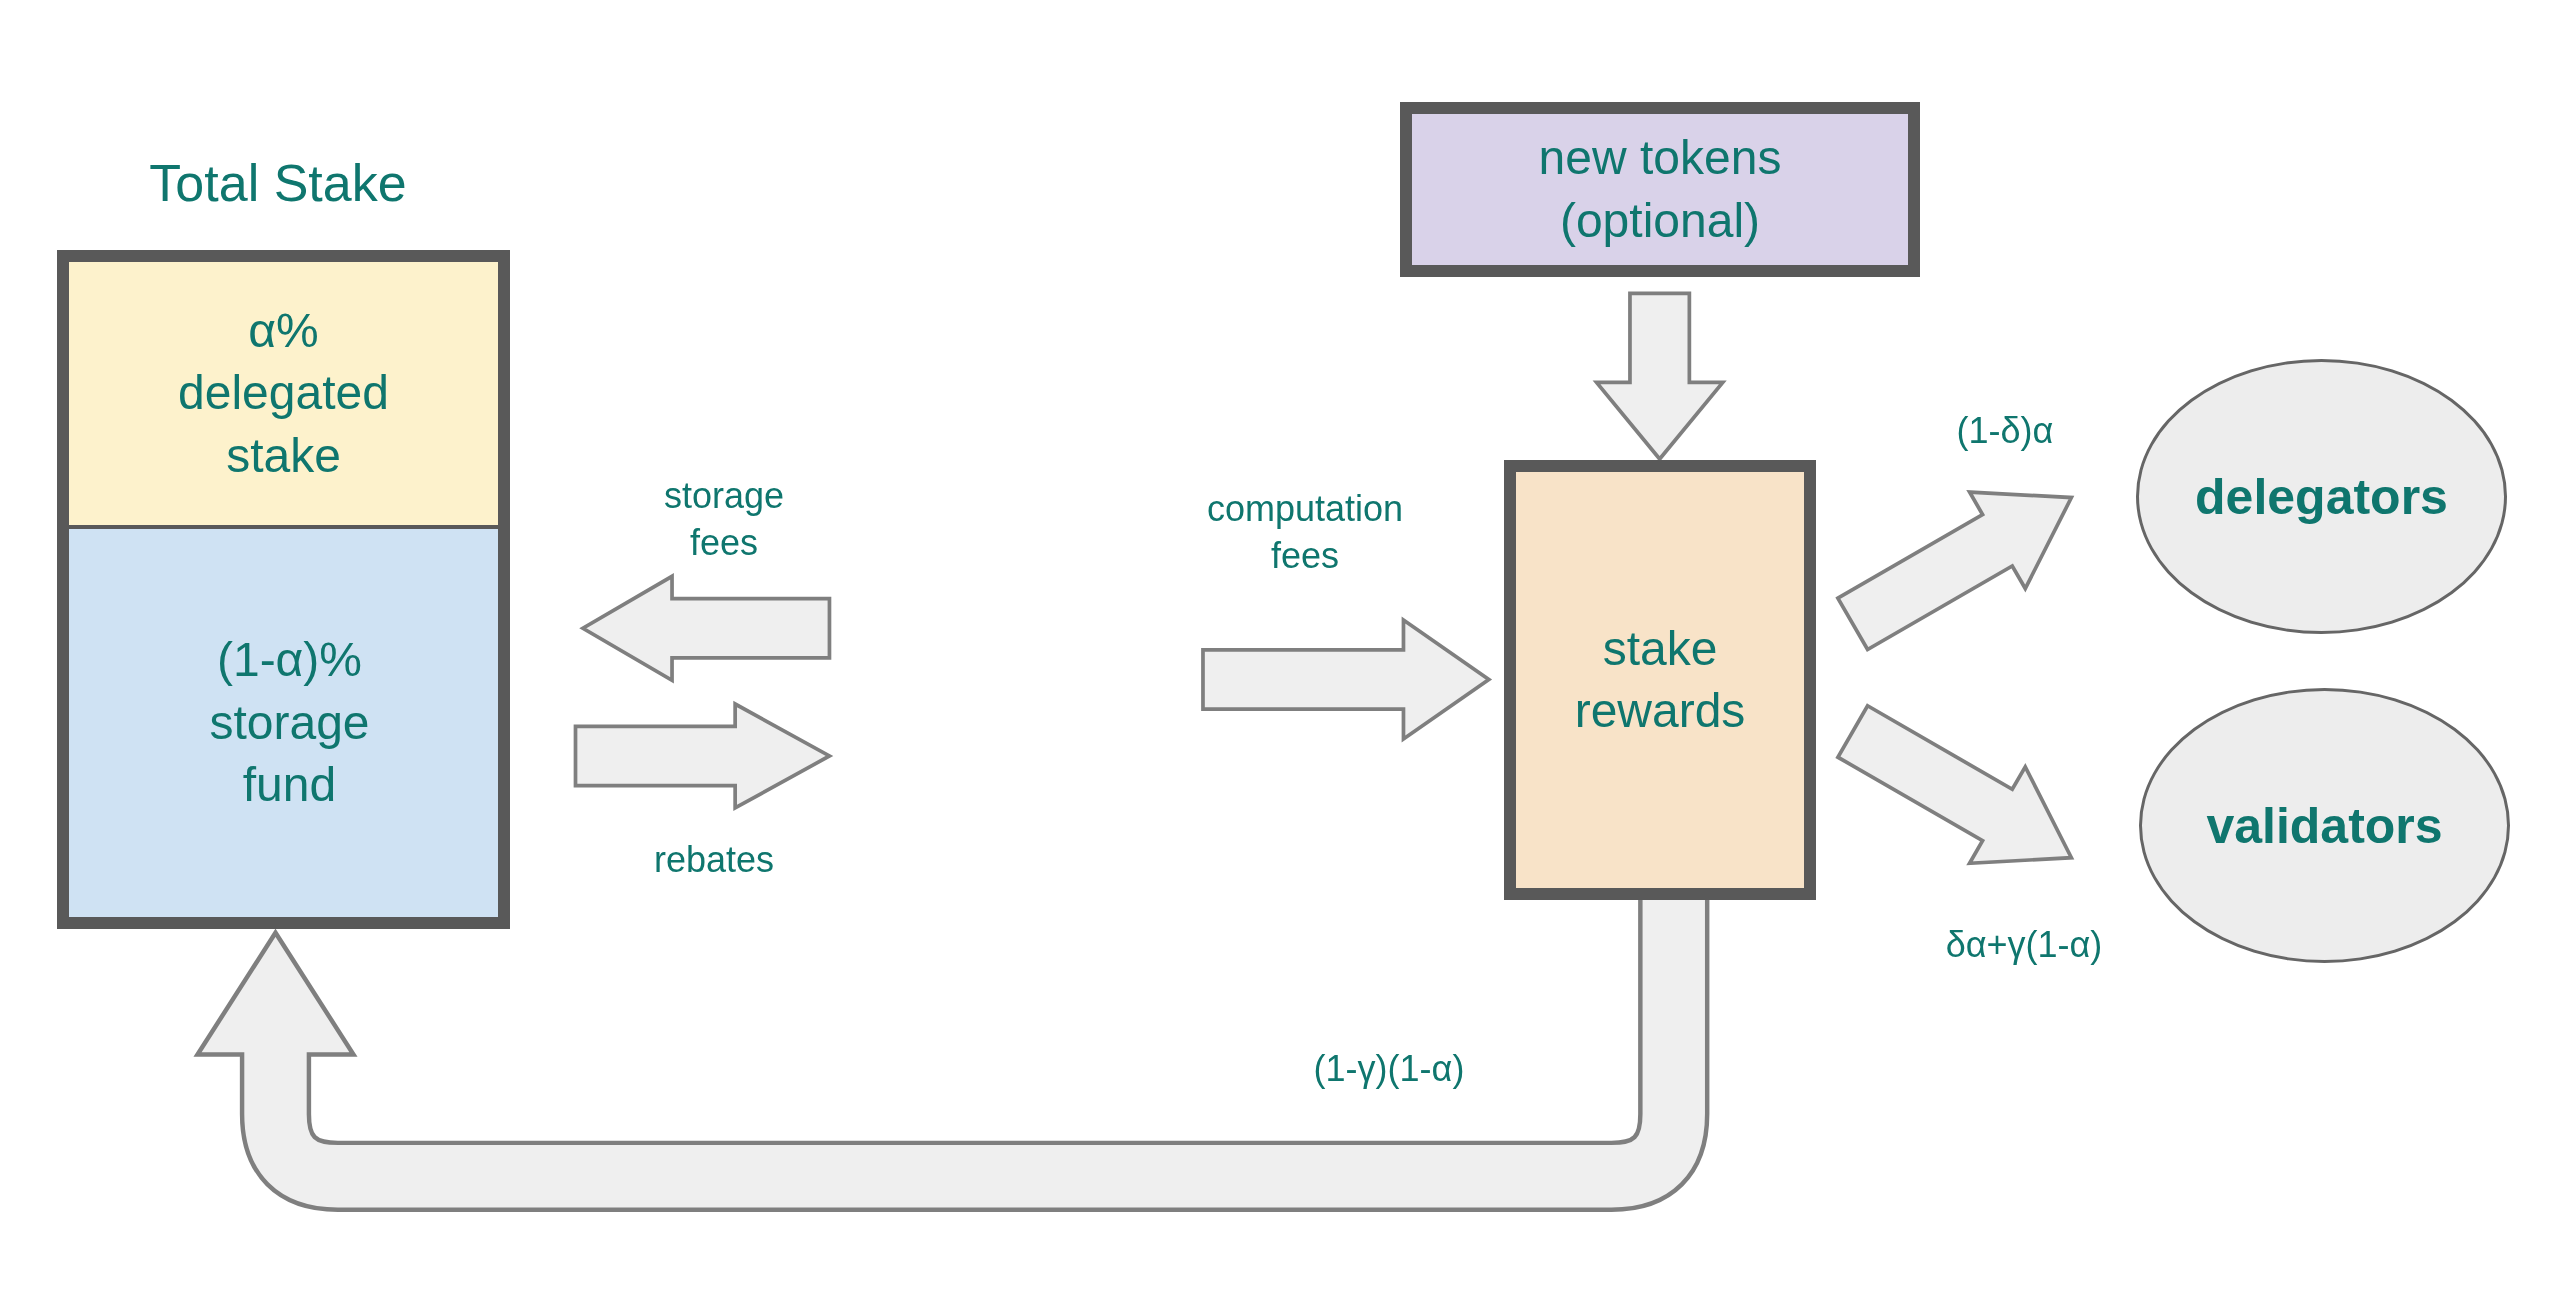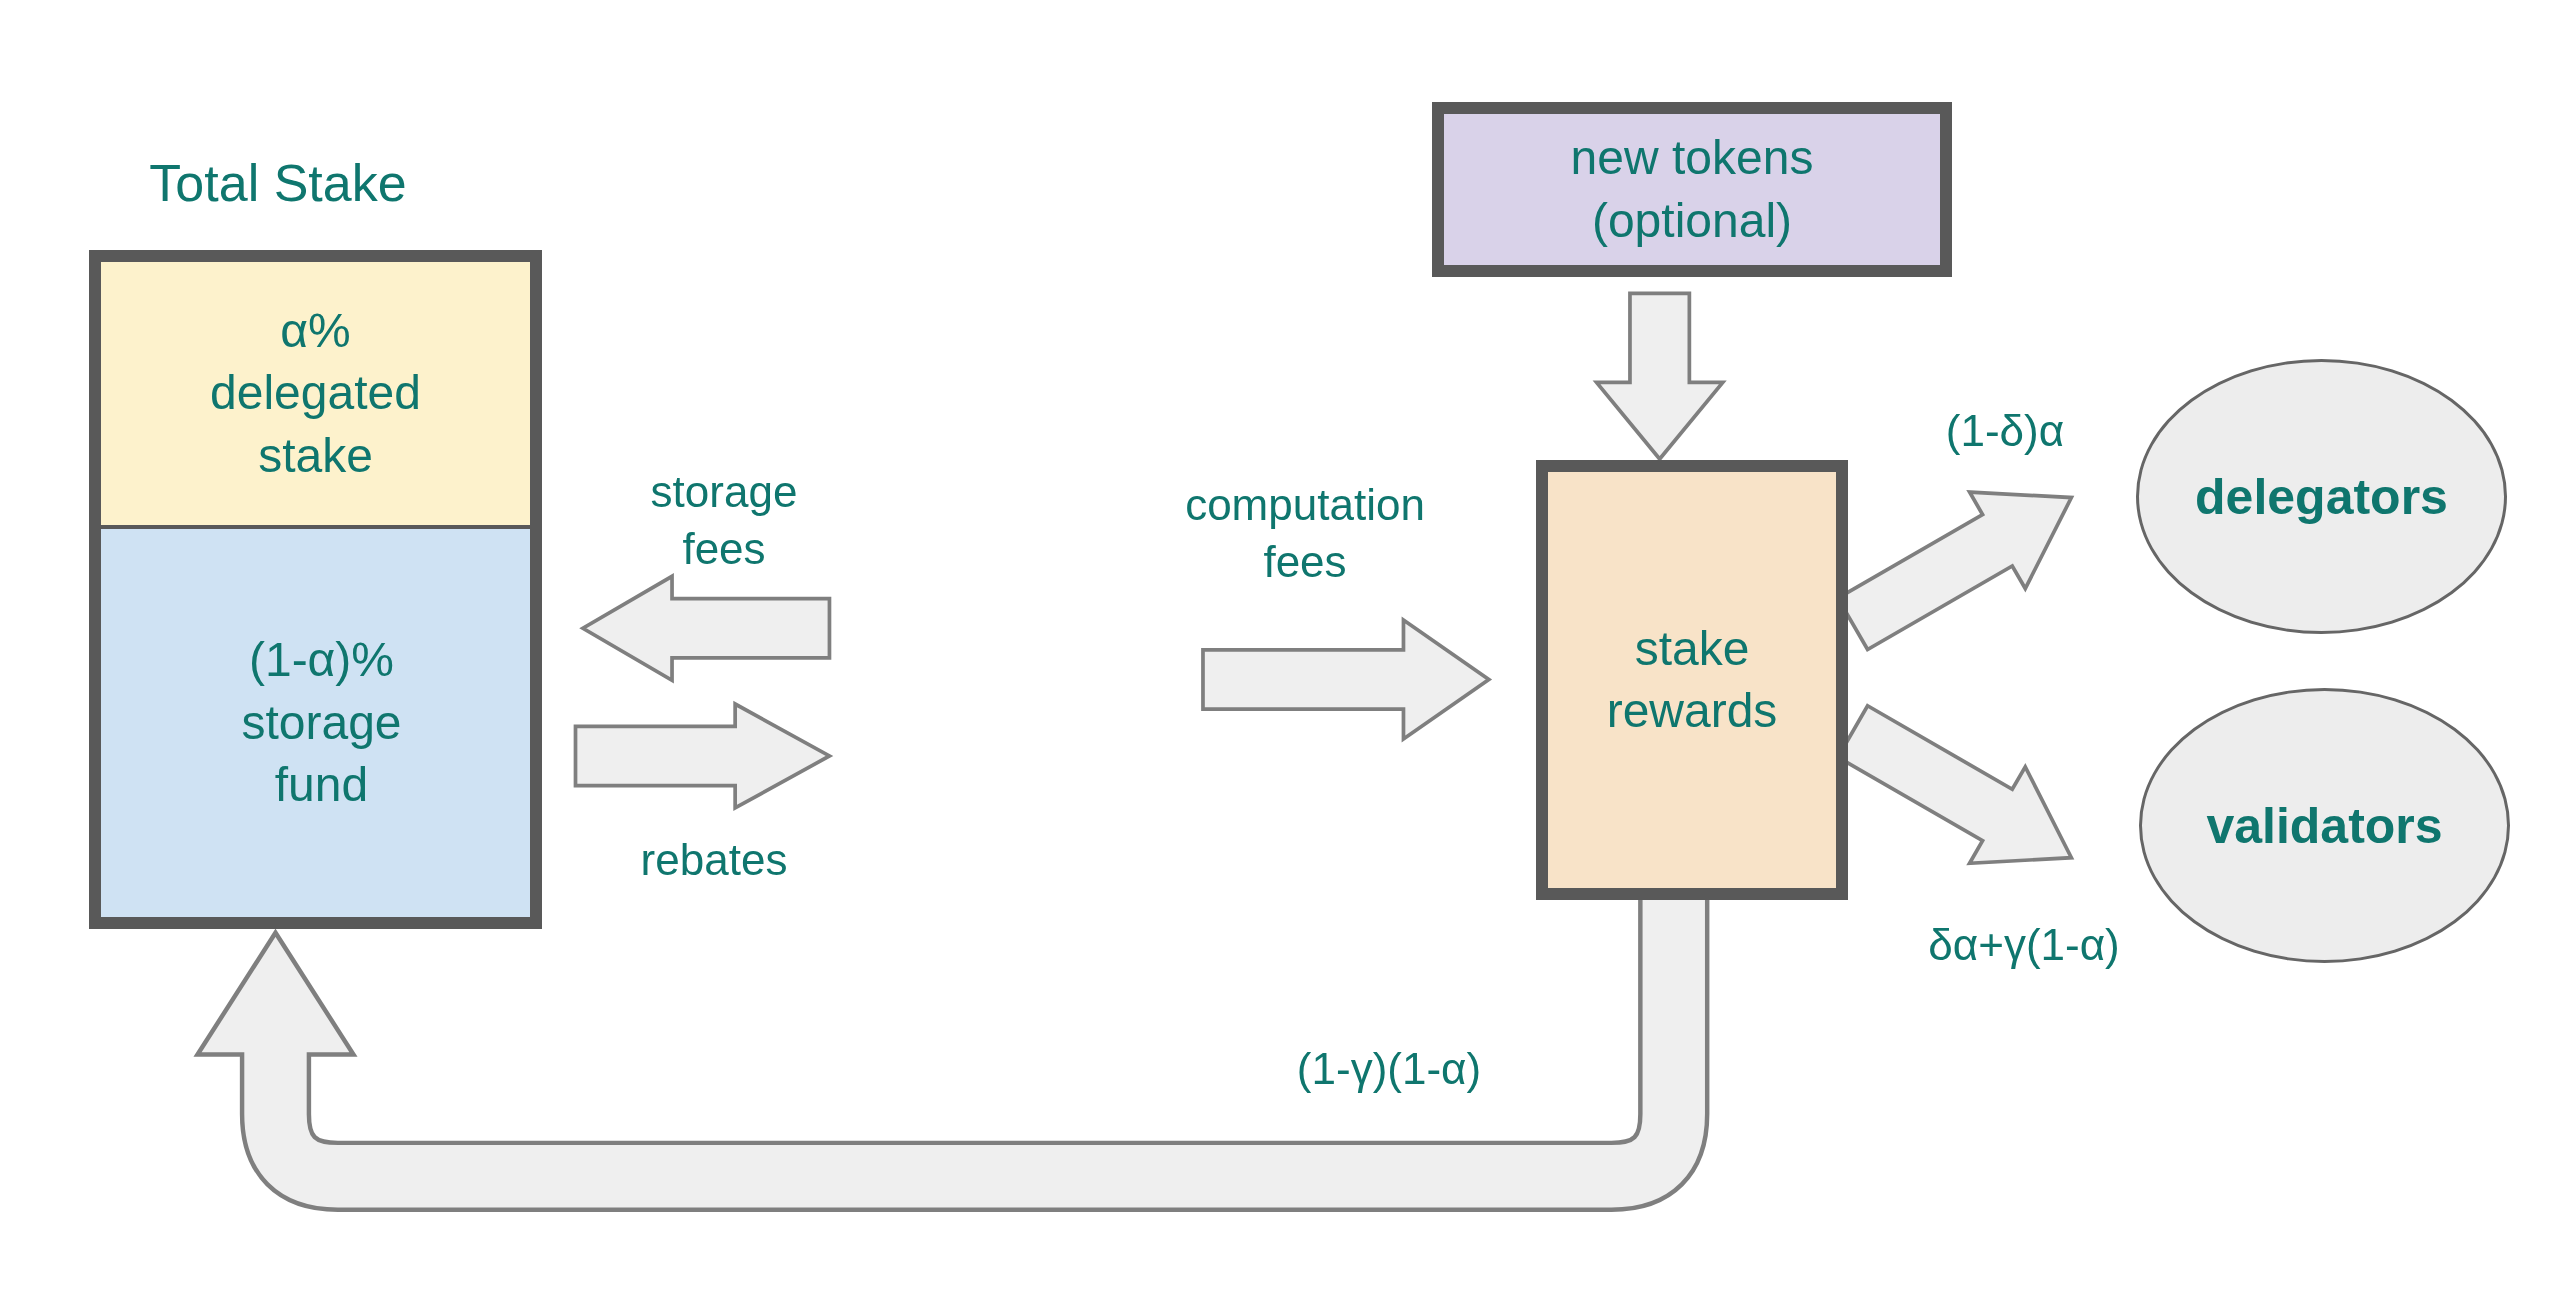--- a/index.html
+++ b/index.html
@@ -21,30 +21,29 @@
   }
   .pipe-outer { fill:none; stroke: var(--arrow-stroke, #7f7f7f); stroke-width:96; }
   .pipe-inner { fill:none; stroke: var(--arrow-fill, #efefef); stroke-width:84; }
   .pipe-head  { fill: var(--arrow-fill, #efefef); stroke: var(--arrow-stroke, #7f7f7f); stroke-width:6; }
 
   .label {
     position:absolute;
     transform:translate(-50%,-50%);
     text-align:center;
     white-space:pre-line;
-    font-size:44px;
+    font-size:36px;
     line-height:1.3;
   }
   .label.title { font-size:52px; }
 
   .box {
     position:absolute;
     box-sizing:border-box;
     border:12.6px solid var(--border, #595959);
-    margin-left:32px;
   }
   .box .label-inside {
     width:100%; height:100%;
     display:flex; align-items:center; justify-content:center;
     text-align:center; white-space:pre-line;
     font-size:48px; line-height:1.3;
   }
 
   .stack-section { box-sizing:border-box; width:100%; display:flex; align-items:center; justify-content:center;
     text-align:center; white-space:pre-line; font-size:48px; line-height:1.3; }

